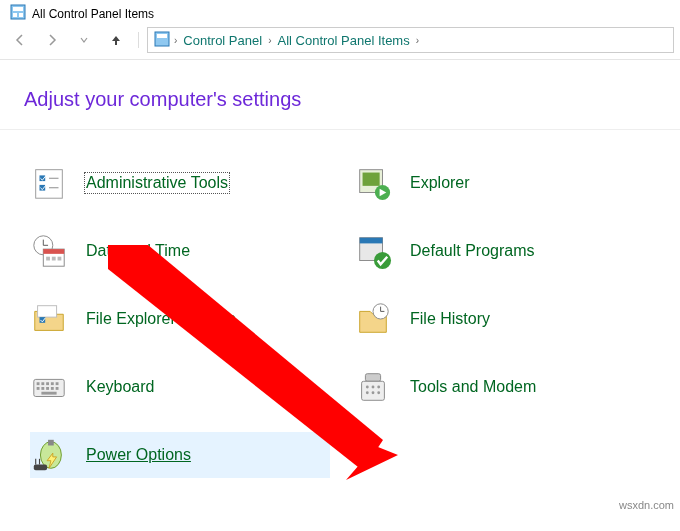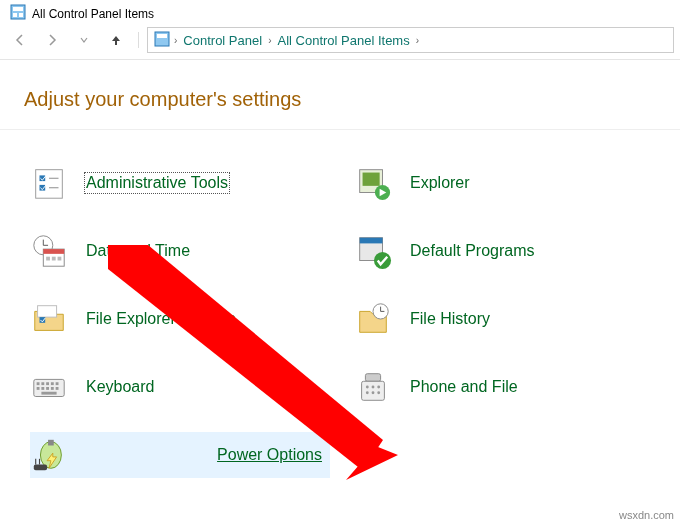--- a/index.html
+++ b/index.html
@@ -45,21 +45,21 @@
     align-items: center;
     gap: 4px;
     border: 1px solid #ccc;
     height: 26px;
     padding: 0 6px;
     font-size: 13px;
   }
   .crumb { color:#0f766e; padding:0 2px; }
   .crumb-sep { color:#666; font-size:10px; }
   .heading {
-    color: #a16207;
+    color: #6d28d9;
     font-size: 20px;
     padding: 28px 0 18px 24px;
   }
   .heading-sep {
     height:1px; background:#eee; margin-bottom:30px;
   }
   .grid {
     display: grid;
     grid-template-columns: 300px 1fr;
     column-gap: 24px;
@@ -78,35 +78,34 @@
   .label {
     color: #006621;
     font-size: 16px;
   }
   .item.focused .label {
     outline: 1px dotted #555;
     outline-offset: 1px;
   }
   .item.hover {
     background: #e5f3ff;
-    justify-content: space-between;
   }
   .item.hover .label {
     text-decoration: underline;
   }
   .arrow-annot {
     position: absolute;
     left: 108px;
     top: 245px;
     pointer-events: none;
   }
   .watermark {
     position: absolute;
     right: 6px;
-    bottom: 10px;
+    bottom: 20px;
     font-size: 11px;
     color: #888;
   }
 </style>
 </head>
 <body>
 
 <div class="titlebar">
   <span>
     <svg width="16" height="16" viewBox="0 0 16 16">
@@ -251,21 +250,21 @@
     <svg class="icon32" viewBox="0 0 40 40">
       <rect x="12" y="6" width="16" height="8" rx="2" fill="#ccc" stroke="#888"></rect>
       <rect x="8" y="14" width="24" height="20" rx="2" fill="#eee" stroke="#888"></rect>
       <circle cx="14" cy="20" r="1.5" fill="#999"></circle>
         <circle cx="20" cy="20" r="1.5" fill="#999"></circle>
         <circle cx="26" cy="20" r="1.5" fill="#999"></circle>
       <circle cx="14" cy="26" r="1.5" fill="#999"></circle>
         <circle cx="20" cy="26" r="1.5" fill="#999"></circle>
         <circle cx="26" cy="26" r="1.5" fill="#999"></circle>
     </svg>
-    <span class="label">Phone and File</span>
+    <span class="label">Tools and Modem</span>
   </div>
 
   <div class="item hover">
     <svg class="icon32" viewBox="0 0 40 40">
       <ellipse cx="22" cy="20" rx="11" ry="14" fill="#c8e89a" stroke="#6a9a2a"></ellipse>
       <rect x="19" y="4" width="6" height="6" fill="#888"></rect>
       <path d="M24 18 L18 26 L22 26 L20 34 L28 22 L24 22 Z" fill="#fff176" stroke="#c9a227"></path>
       <rect x="4" y="30" width="14" height="6" rx="2" fill="#444"></rect>
       <line x1="6" y1="30" x2="6" y2="24" stroke="#444" stroke-width="1.2"></line>
         <line x1="10" y1="30" x2="10" y2="24" stroke="#444" stroke-width="1.2"></line>

